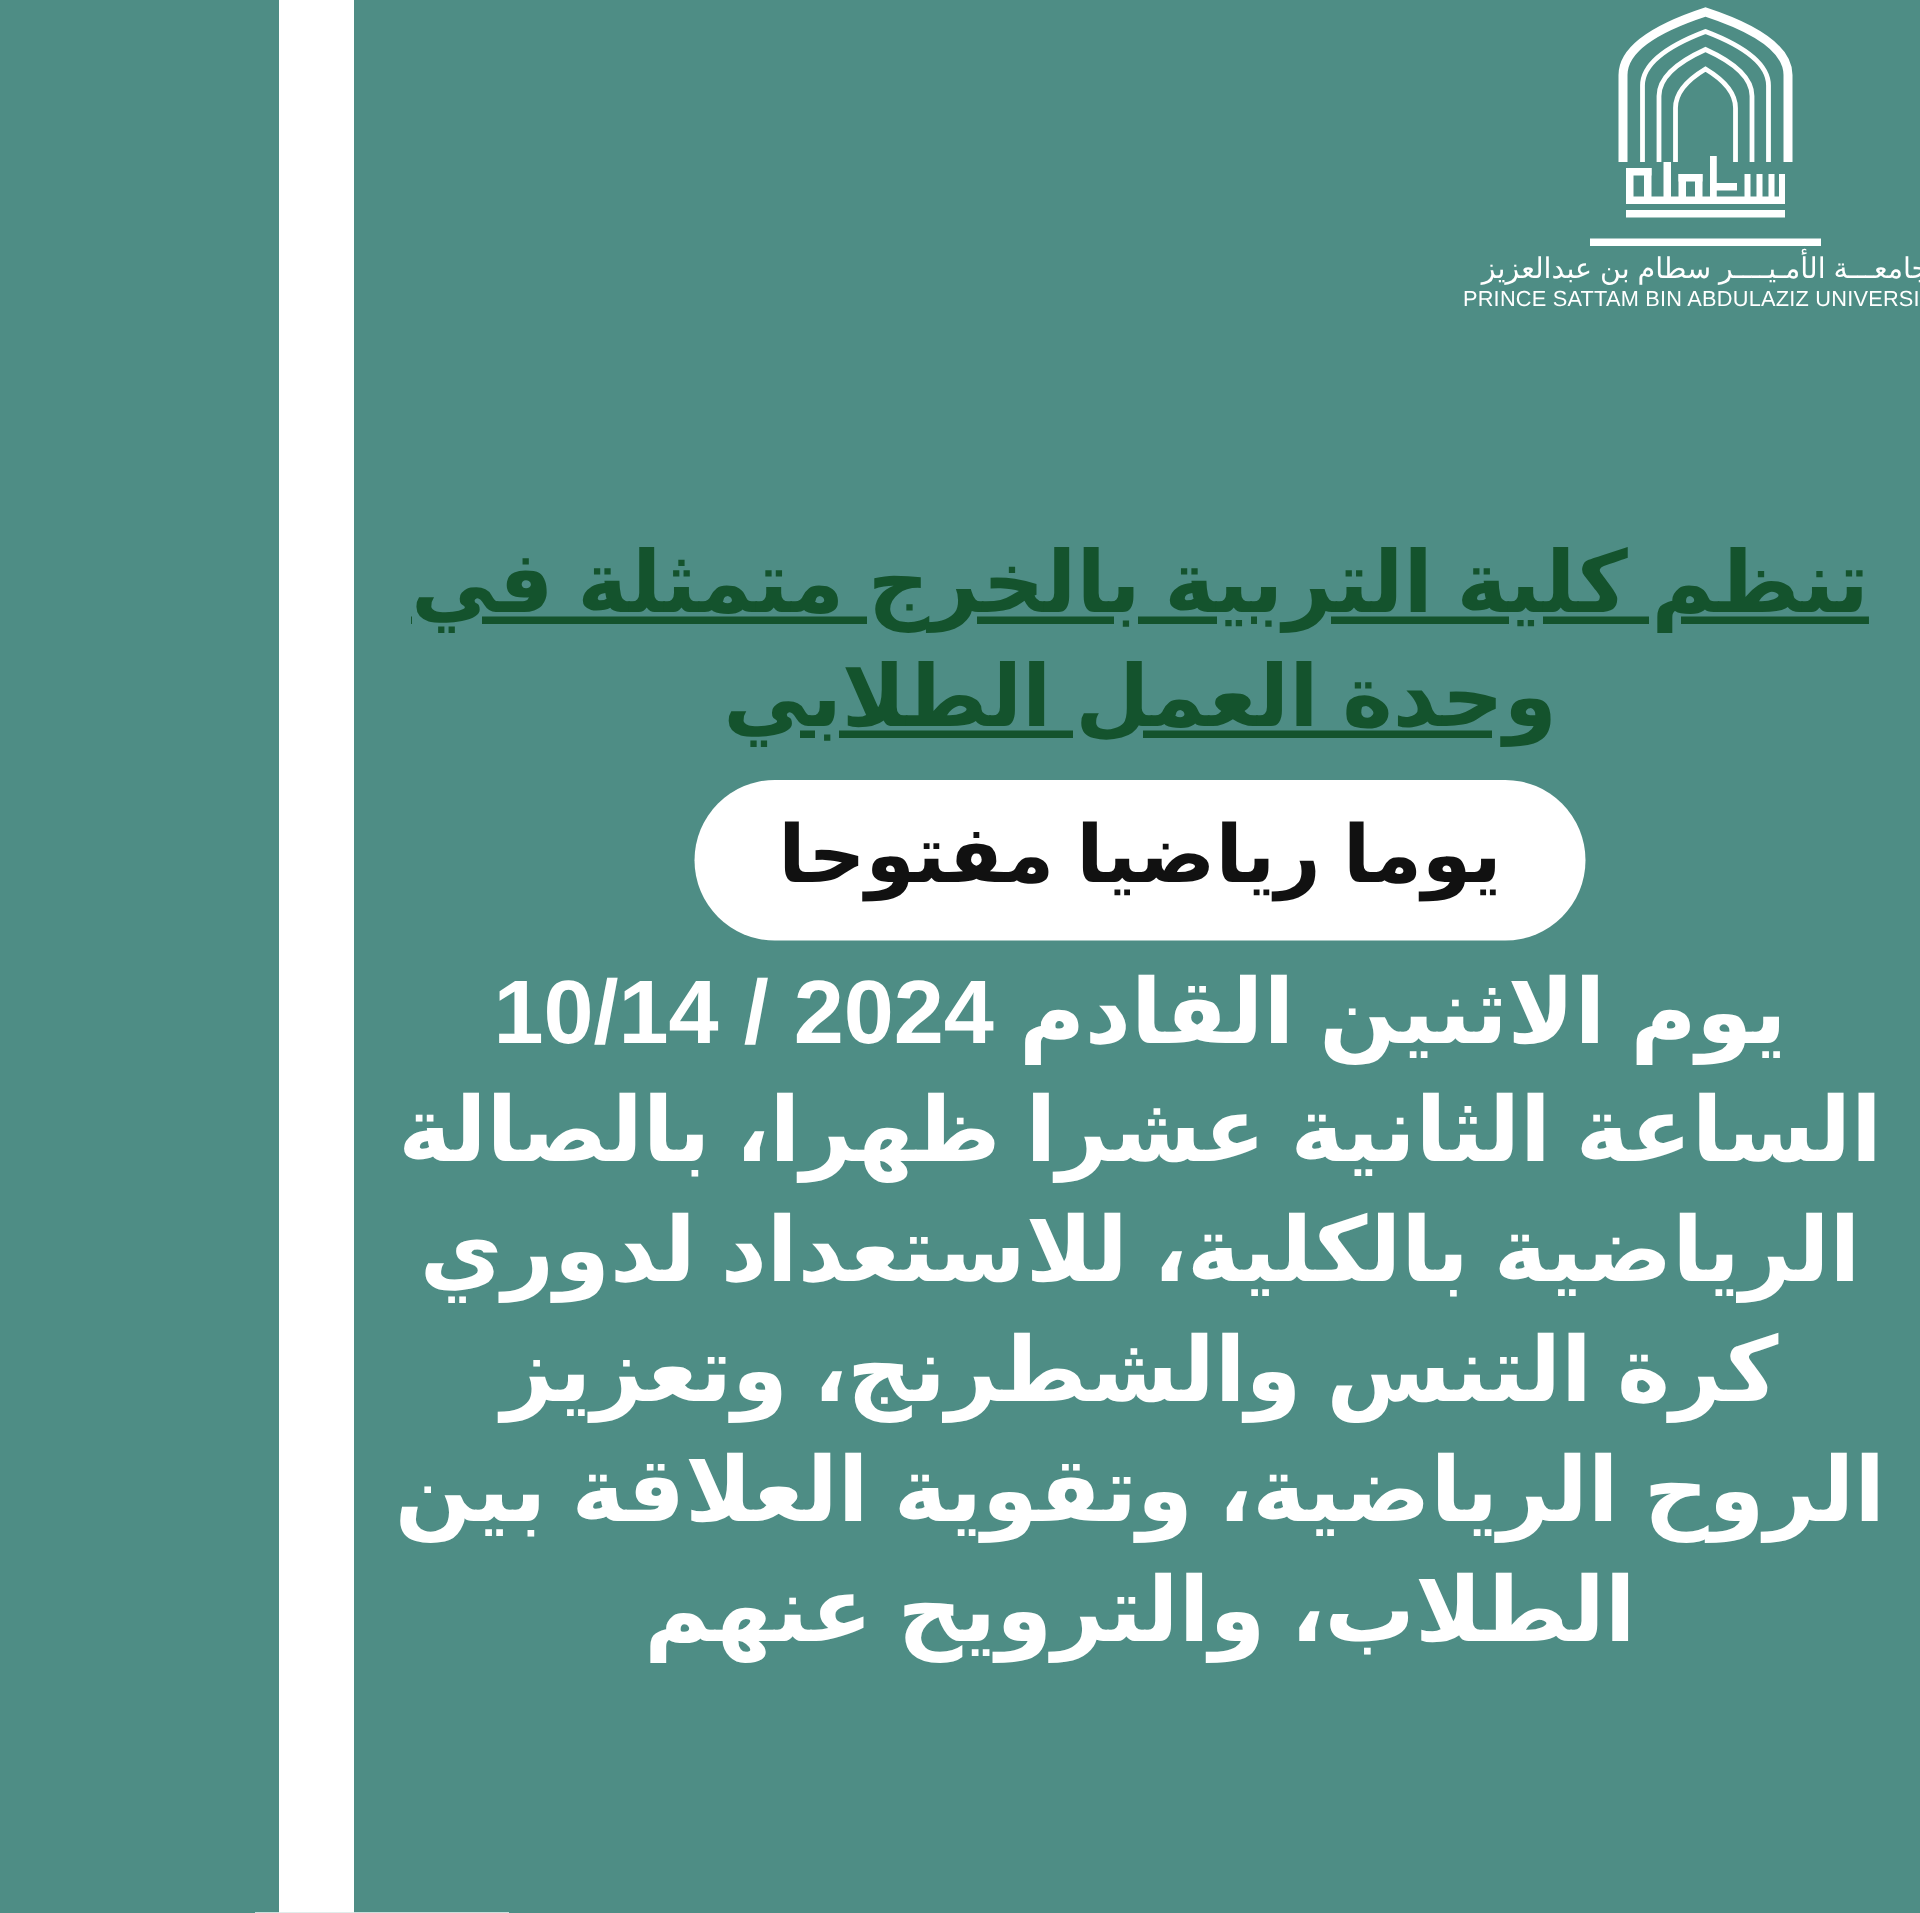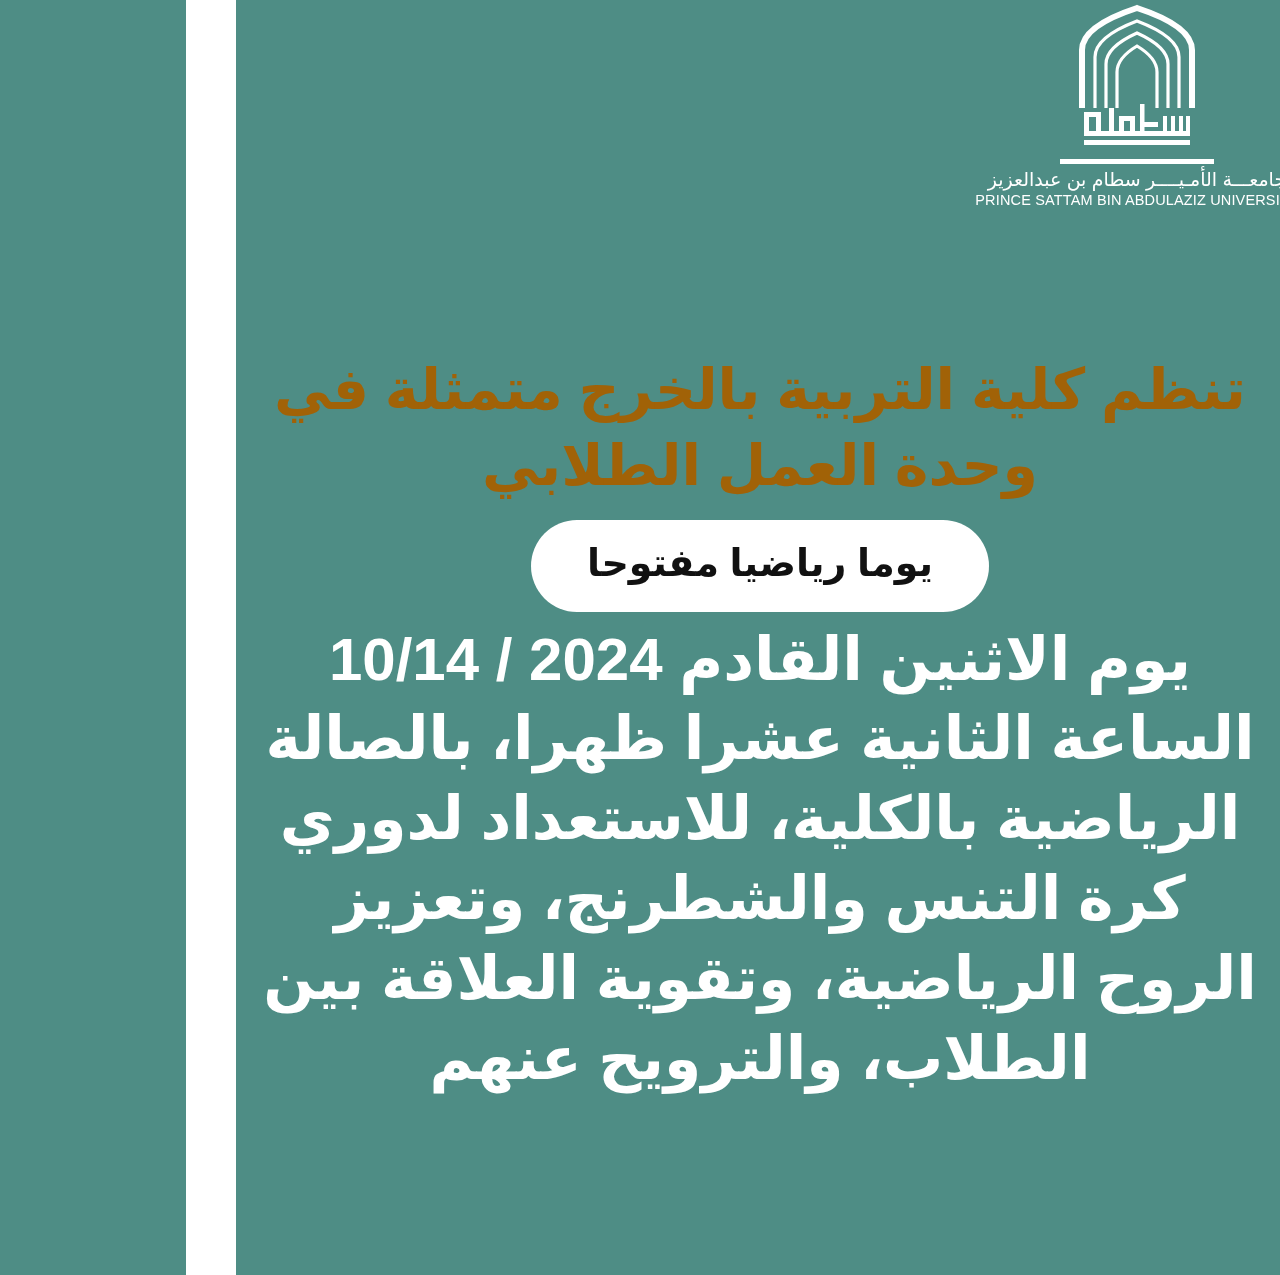--- a/index.html
+++ b/index.html
@@ -96,40 +96,41 @@
   .content {
     position: absolute;
     left: 248px;
     right: 8px;
     top: 352px;
     text-align: center;
     direction: rtl;
   }
 
   .headline {
-    color: #a16207;
+    color: #14532d;
     font-size: 57px;
     font-weight: bold;
     line-height: 1.33;
     letter-spacing: -0.5px;
     margin: 0;
     padding: 0 18px;
+    text-decoration: underline;
   }
 
   .pill-row {
     margin: 16px 0 8px 0;
     display: flex;
     justify-content: center;
   }
 
   .pill {
     display: inline-block;
     background: #ffffff;
     color: #111111;
-    font-size: 38px;
+    font-size: 53px;
     font-weight: bold;
     line-height: 1;
     padding: 24px 56px 30px 56px;
     border-radius: 60px;
     letter-spacing: -0.5px;
     white-space: nowrap;
   }
 
   .bodytext {
     color: #ffffff;

